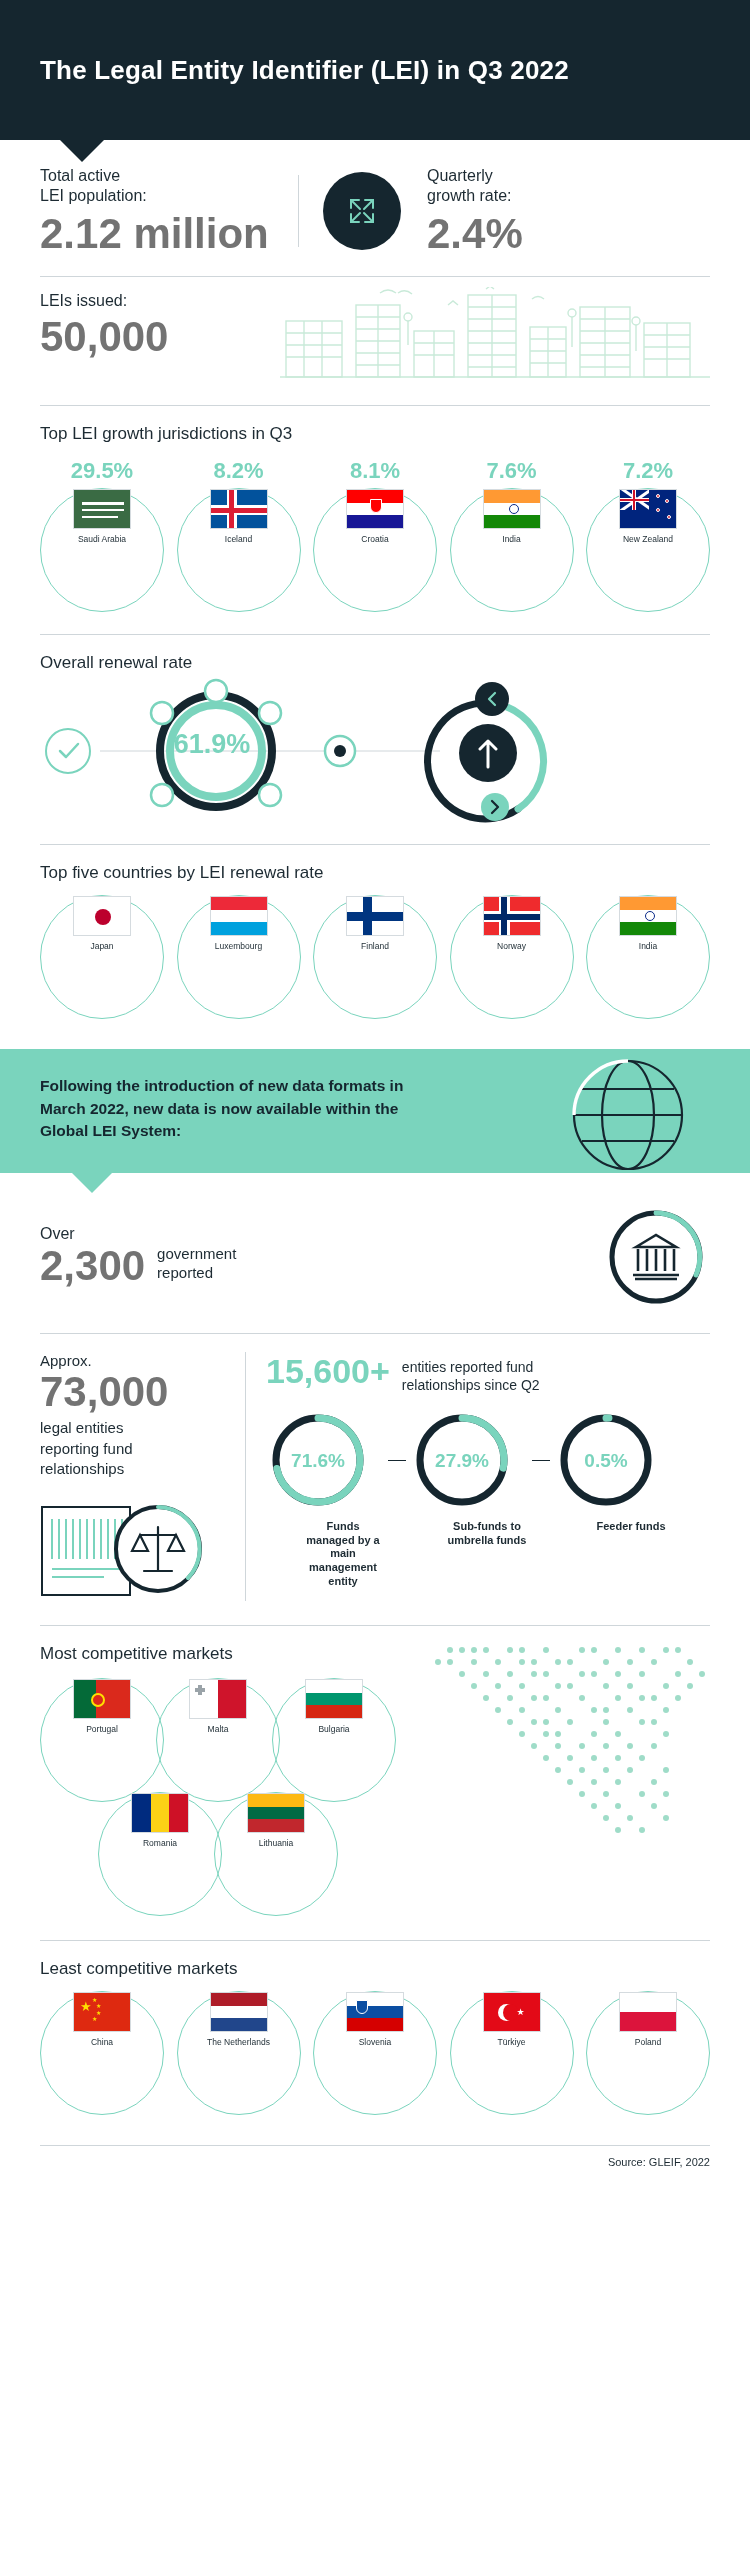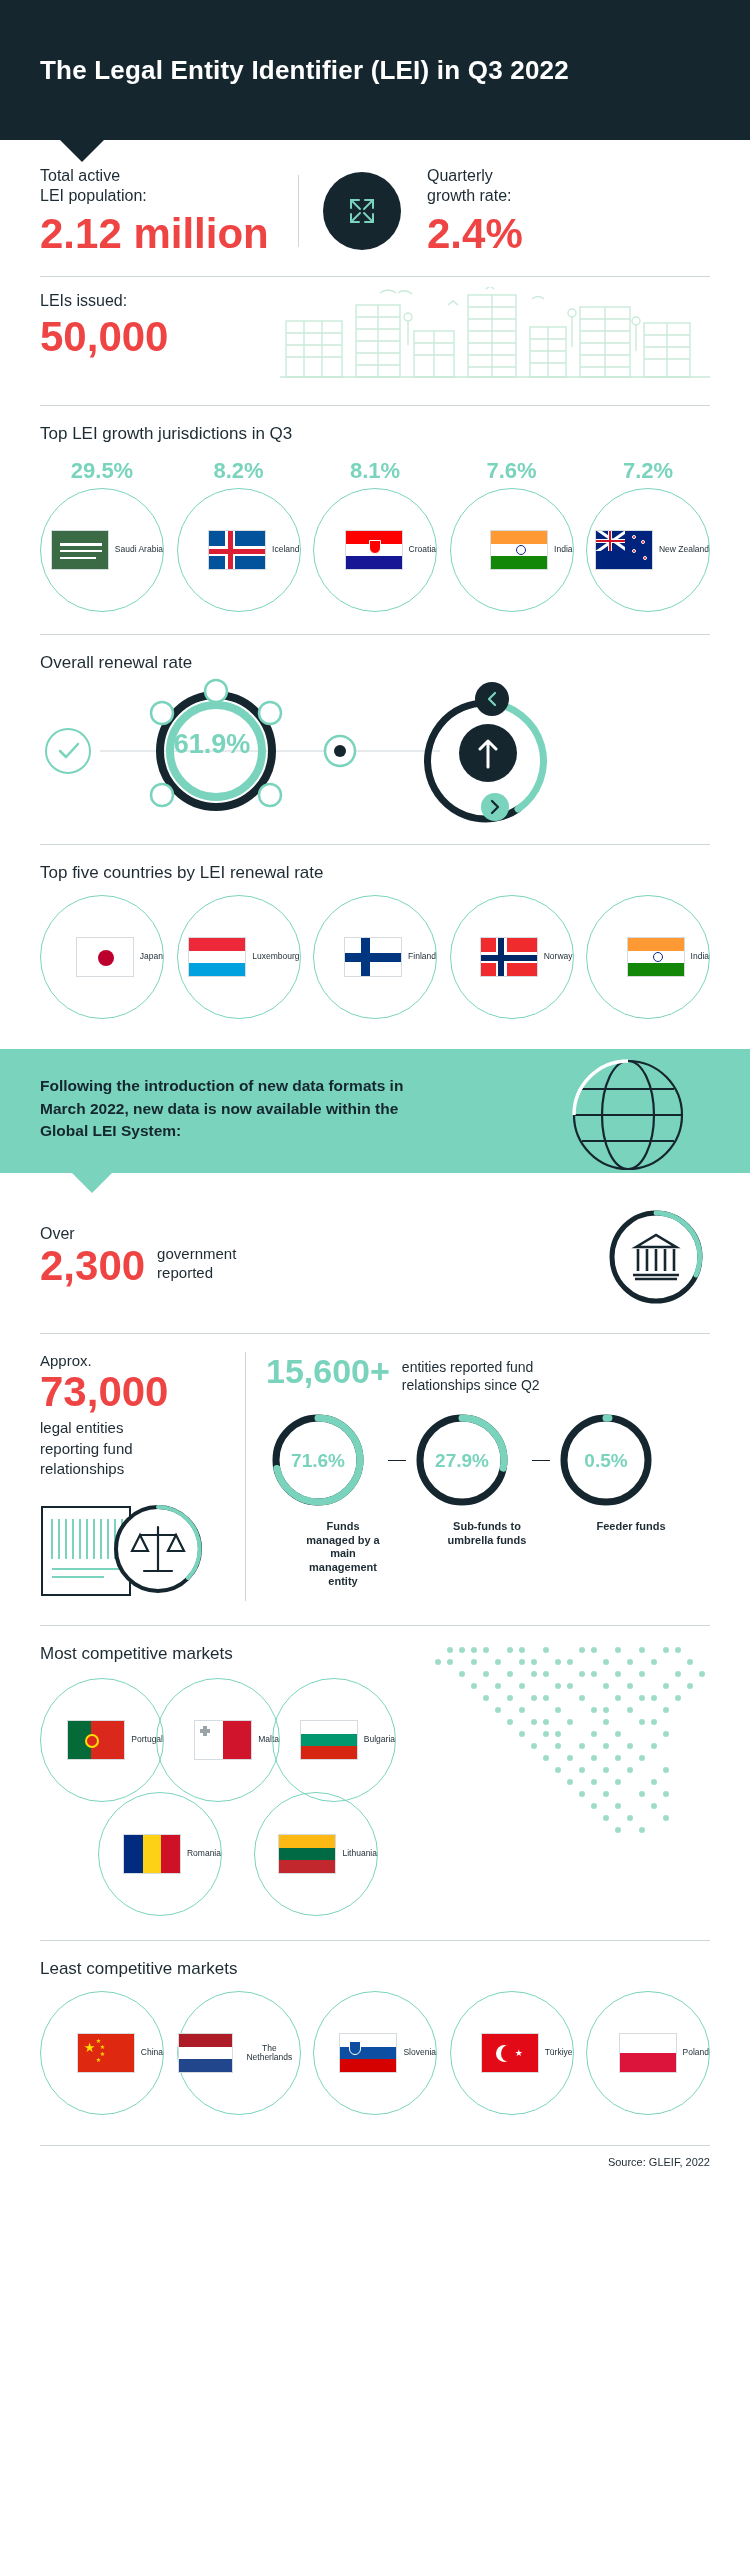--- a/index.html
+++ b/index.html
@@ -33,21 +33,21 @@
     left: 60px; bottom: -22px;
     width: 0; height: 0;
     border-left: 22px solid transparent;
     border-right: 22px solid transparent;
     border-top: 22px solid #15262f;
   }
 
   
   .section { padding: 0 40px; }
   .rule { height: 1px; background: #cfd6da; margin: 0 40px; }
-  .big-num { font-size: 42px; font-weight: bold; color: #ef4444; line-height: 1.05; }
+  .big-num { font-size: 42px; font-weight: bold; color: #737373; line-height: 1.05; }
   .label { font-size: 16px; line-height: 1.25; }
   .sec-title { font-size: 17px; font-weight: normal; color: #1d2b33; }
 
   
   .stats {
     display: flex;
     align-items: center;
     padding: 26px 40px 20px 40px;
     gap: 0;
   }
@@ -81,22 +81,22 @@
     width: 124px; text-align: center;
     font-size: 22px; font-weight: bold; color: #7ad4bd;
   }
   .flag-row {
     display: flex; justify-content: space-between;
     margin: 0 40px;
   }
   .flag-cell {
     width: 124px; height: 124px; border-radius: 50%;
     border: 1.5px solid #7ad4bd;
-    display: flex; flex-direction: row;
-    align-items: center; justify-content: flex-end;
+    display: flex; flex-direction: column;
+    align-items: center; justify-content: flex-start;
     gap: 6px;
   }
   .flag {
     width: 58px; height: 40px;
     border: 1px solid #d5dbdf;
     position: relative; overflow: hidden;
     background: #fff;
   }
   .flag-name { font-size: 8.5px; color: #1d2b33; text-align: center; line-height: 1.1; max-width: 105px;}
 
@@ -649,21 +649,21 @@
       <div class="flag-cell">
         <div class="flag">
           <div style="position:absolute;left:0;top:0;width:100%;height:33.3%;background:#fff;"></div>
           <div style="position:absolute;left:0;top:33.3%;width:100%;height:33.4%;background:#00966e;"></div>
           <div style="position:absolute;left:0;top:66.7%;width:100%;height:33.3%;background:#d62612;"></div>
         </div>
         <div class="flag-name">Bulgaria</div>
       </div>
     </div>
 
-    <div style="display:flex;margin-top:-10px;margin-left:58px;gap:40px;">
+    <div style="display:flex;margin-top:-10px;margin-left:58px;">
 
       <div class="flag-cell" style="margin-right:-8px;">
         <div class="flag">
           <div style="position:absolute;left:0;top:0;width:33.3%;height:100%;background:#002b7f;"></div>
           <div style="position:absolute;left:33.3%;top:0;width:33.4%;height:100%;background:#fcd116;"></div>
           <div style="position:absolute;left:66.7%;top:0;width:33.3%;height:100%;background:#ce1126;"></div>
         </div>
         <div class="flag-name">Romania</div>
       </div>
 

